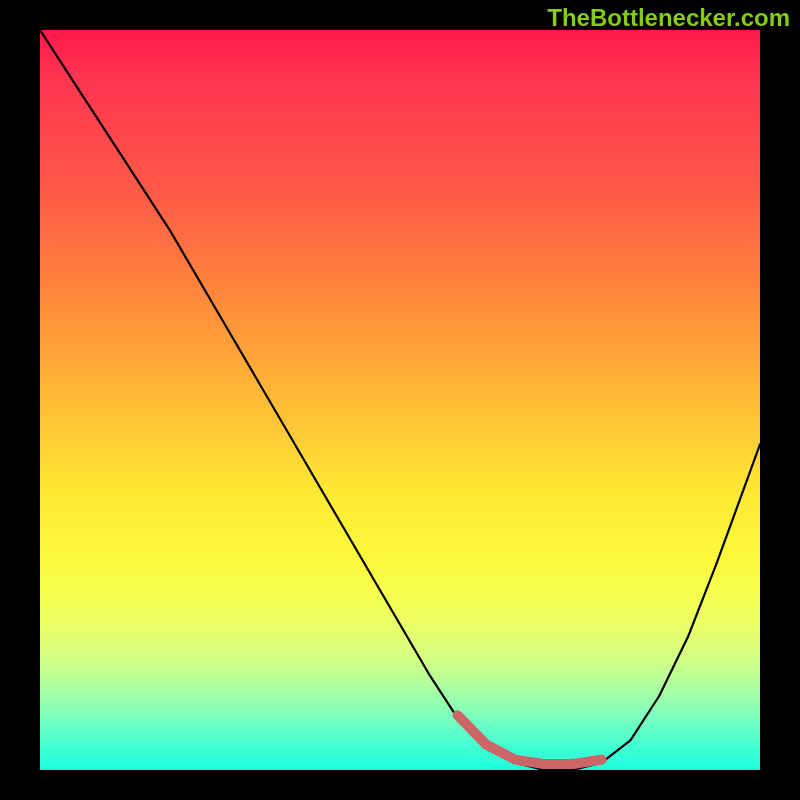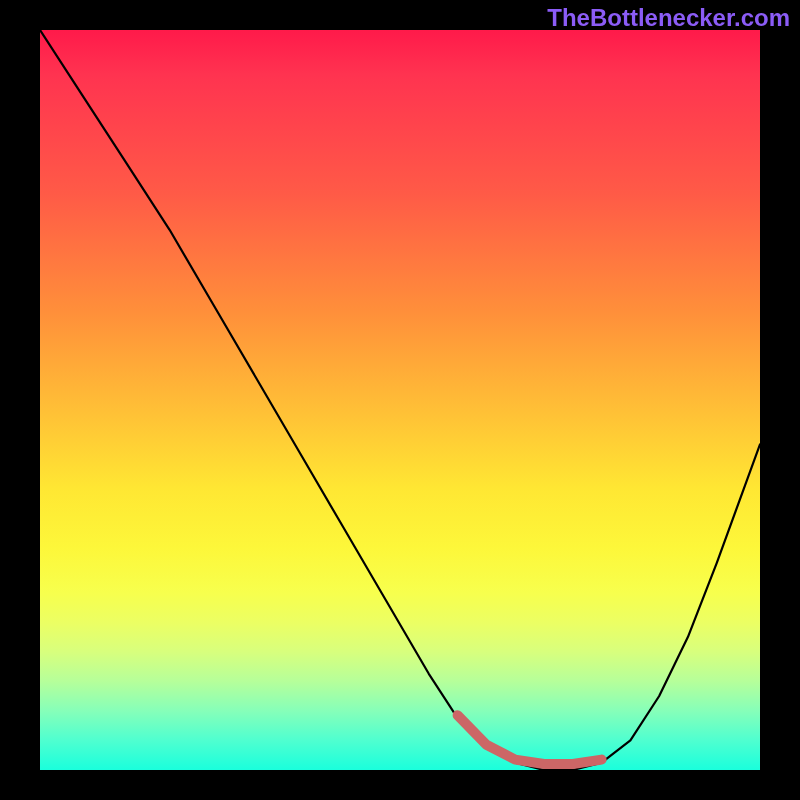--- a/index.html
+++ b/index.html
@@ -7,21 +7,21 @@
   .container {
     width: 800px;
     height: 800px;
     background: #000;
     position: relative;
   }
   .watermark {
     position: absolute;
     top: 4px;
     right: 10px;
-    color: #8b5cf6;
+    color: #84cc16;
     font-family: Arial, Helvetica, sans-serif;
     font-size: 24px;
     font-weight: bold;
     z-index: 20;
   }
   .plot-area {
     position: absolute;
     left: 40px;
     top: 30px;
     width: 720px;

